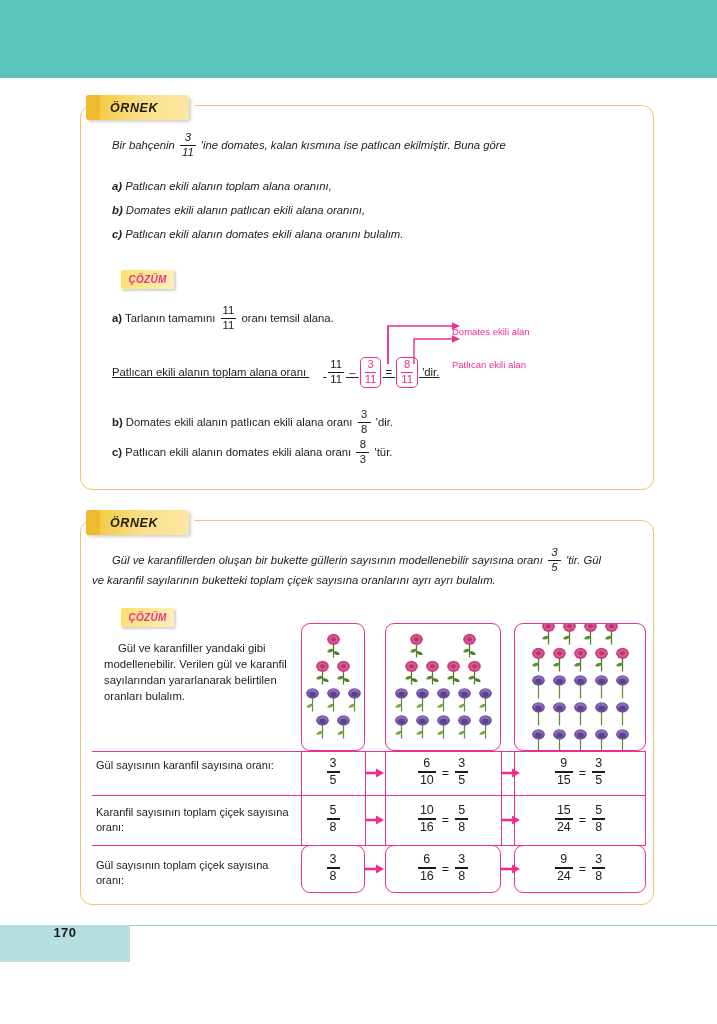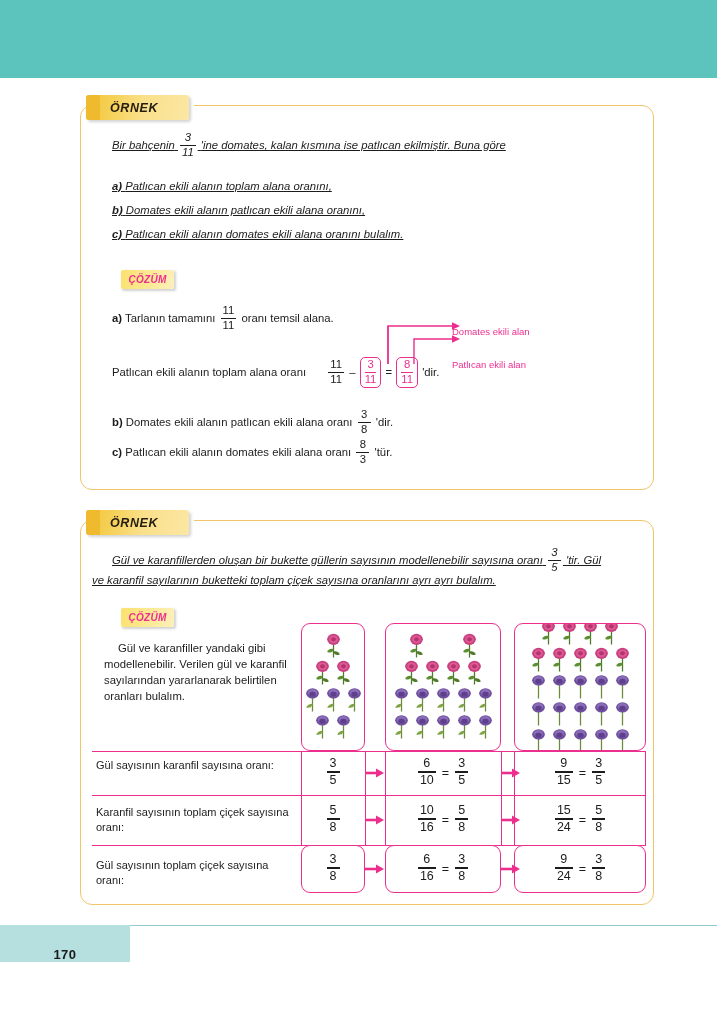--- a/index.html
+++ b/index.html
@@ -26,21 +26,21 @@
 
   
   .footer-band {
     position: absolute;
     left: 0;
     top: 925px;
     width: 130px;
     height: 37px;
     background: #b6dfe0;
     display: flex;
-    align-items: flex-end;
+    align-items: flex-start;
     justify-content: center;
   }
   .footer-band .pgnum {
     font-weight: bold;
     font-size: 13px;
     color: #1a1a1a;
     letter-spacing: .5px;
   }
   .footer-rule {
     position: absolute;
@@ -112,21 +112,21 @@
   }
 
   
   .txt {
     position: absolute;
     font-size: 11.3px;
     color: #1c1c1c;
     line-height: 17px;
     white-space: nowrap;
   }
-  .txt.it { font-style: italic; text-decoration: underline; }
+  .txt.it { font-style: italic; }
   .txt.wrap { white-space: normal; }
   .lbl-bold { font-weight: bold; }
 
   
   .frac {
     display: inline-flex;
     flex-direction: column;
     align-items: center;
     vertical-align: middle;
     line-height: 1.05;
@@ -283,21 +283,21 @@
   <span class="lbl-bold">a)</span>
   <span>Tarlanın tamamını</span>
   <span class="frac">
       <span class="num">11</span>
       <span class="bar"></span>
       <span class="den">11</span>
     </span>
   <span>oranı temsil alana.</span>
 </div>
 
-<div class="txt" style="left:112px; top:358px;">
+<div class="txt" style="left:112px; top:358px;text-decoration:underline;">
   <span>Patlıcan ekili alanın toplam alana oranı</span>
   <span style="display:inline-block;width:14px;"></span>
   <span class="frac">
       <span class="num">11</span>
       <span class="bar"></span>
       <span class="den">11</span>
     </span>
   <span>–</span>
   <span class="frac-box">
       <span class="num">3</span>

